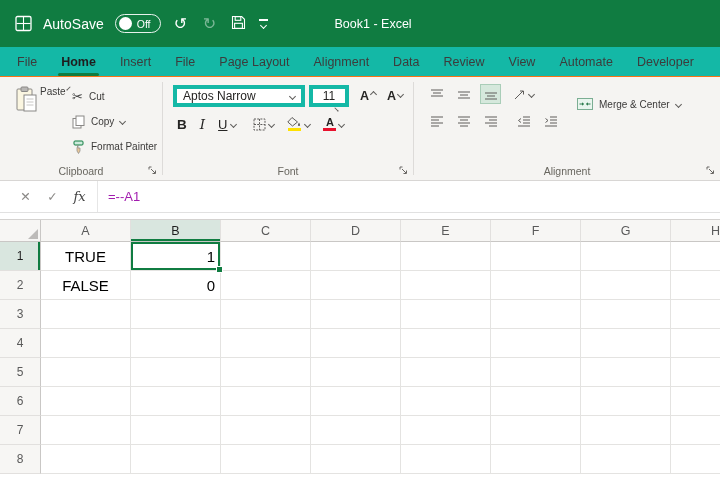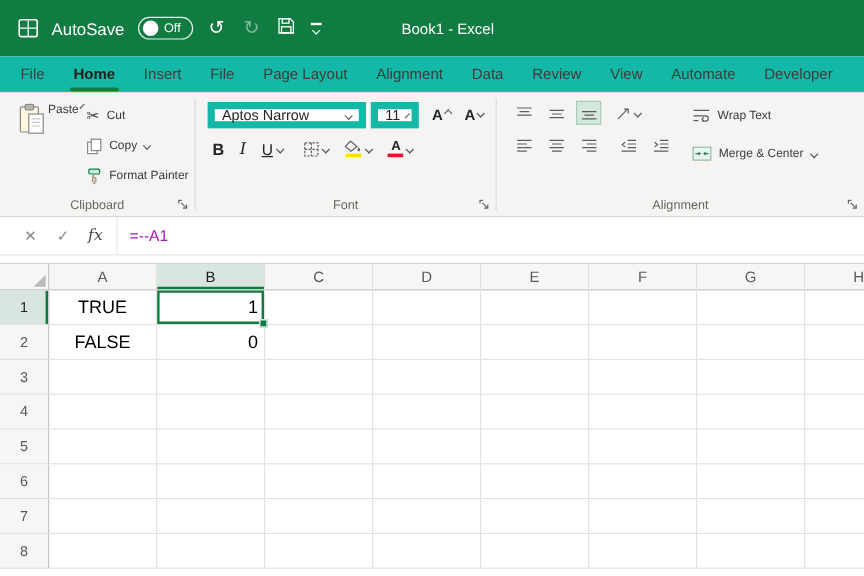--- a/index.html
+++ b/index.html
@@ -38,21 +38,21 @@
   .launcher{position:absolute;bottom:5px;right:5px;cursor:pointer;line-height:0;}
   .rtext{font-size:10px;color:#3B3A39;}
 
   .clip-content{display:flex;padding:7px 4px 0 14px;gap:12px;}
   .paste-btn{display:flex;align-items:flex-start;gap:2px;cursor:pointer;width:46px;padding-top:2px;}
   .clip-col{display:flex;flex-direction:column;}
   .clip-row{height:25px;display:flex;align-items:center;gap:6px;cursor:pointer;}
   .scissors{font-size:13px;color:#444;line-height:1;}
 
   .font-content{padding:8px 0 0 10px;}
-  .combo{background:#fff;border:6px solid #14b8a6;height:22px;display:flex;align-items:center;padding:0 6px;font-size:12px;cursor:pointer;gap:6px;}
+  .combo{background:#fff;border:4px solid #14b8a6;height:22px;display:flex;align-items:center;padding:0 6px;font-size:12px;cursor:pointer;gap:6px;}
   .combo .chev{margin-left:auto;}
   .row{display:flex;align-items:center;}
   .font-row2{margin-top:9px;gap:13px;padding-left:4px;}
   .fmt-b{font-weight:700;font-size:13.5px;cursor:pointer;}
   .fmt-i{font-style:italic;font-family:"DejaVu Serif",serif;font-size:13.5px;cursor:pointer;}
   .fmt-u{text-decoration:underline;font-size:13px;cursor:pointer;display:flex;align-items:center;gap:4px;}
   .iconbtn{display:flex;align-items:center;gap:3px;cursor:pointer;line-height:0;}
   .swatchwrap{display:flex;flex-direction:column;align-items:center;gap:1px;cursor:pointer;}
   .swatch{width:13px;height:3px;}
   .afont{font-size:12.5px;font-weight:600;display:flex;align-items:flex-start;gap:2px;cursor:pointer;margin-left:7px;}
@@ -194,21 +194,21 @@
 
     <div class="gsep"></div>
 
     <div class="rgroup" style="width:250px;">
       <div class="font-content">
         <div class="row" style="gap:4px;">
           <div class="combo" style="width:132px;">
             <span>Aptos Narrow</span>
             <span class="chev"></span>
           </div>
-          <div class="combo" style="width:40px;">
+          <div class="combo" style="width:40px;flex-direction:column;">
             <span>11</span>
             <span class="chev"></span>
           </div>
           <span class="afont">A<span class="chev up" style="margin-top:3px;"></span></span>
           <span class="afont">A<span class="chev" style="margin-top:3px;"></span></span>
         </div>
         <div class="row font-row2">
           <span class="fmt-b">B</span>
           <span class="fmt-i">I</span>
           <span class="fmt-u">
@@ -330,31 +330,20 @@
                   <line x1="6" y1="2" x2="13" y2="2"></line>
                   <line x1="6" y1="5" x2="13" y2="5"></line>
                   <line x1="6" y1="8" x2="13" y2="8"></line>
                   <line x1="1" y1="11" x2="13" y2="11"></line>
                   <path d="M1.5 3.5 L4 5.5 L1.5 7.5" fill="none"></path>
                 </svg>
             </span>
           </div>
         </div>
         <div class="align-right-block">
-          <div class="clip-row">
-            <span style="line-height:0;">
-              <svg width="15" height="12" viewBox="0 0 15 12" stroke="#5F5D5B" fill="none">
-                  <line x1="1" y1="2" x2="14" y2="2"></line>
-                  <path d="M1 6.5 h10 a2.2 2.2 0 0 1 0 4.4 h-3"></path>
-                  <path d="M9.5 9 L8 10.9 L9.5 12.5" transform="translate(0,-1.5)"></path>
-                  <line x1="1" y1="10.5" x2="5" y2="10.5"></line>
-                </svg>
-            </span>
-            <span class="rtext">Wrap Text</span>
-          </div>
           <div class="clip-row" style="margin-top:8px;">
             <span style="line-height:0;">
               <svg width="16" height="12" viewBox="0 0 16 12">
                   <rect x="0.5" y="0.5" width="15" height="11" fill="#E9F5EE" stroke="#7BAE93"></rect>
                   <path d="M2.5 6 h4 M13.5 6 h-4" stroke="#2E7D4F" fill="none"></path>
                   <path d="M5 4.2 L7 6 L5 7.8 Z" fill="#2E7D4F"></path>
                   <path d="M11 4.2 L9 6 L11 7.8 Z" fill="#2E7D4F"></path>
                 </svg>
             </span>
             <span class="rtext">Merge &amp; Center</span>

